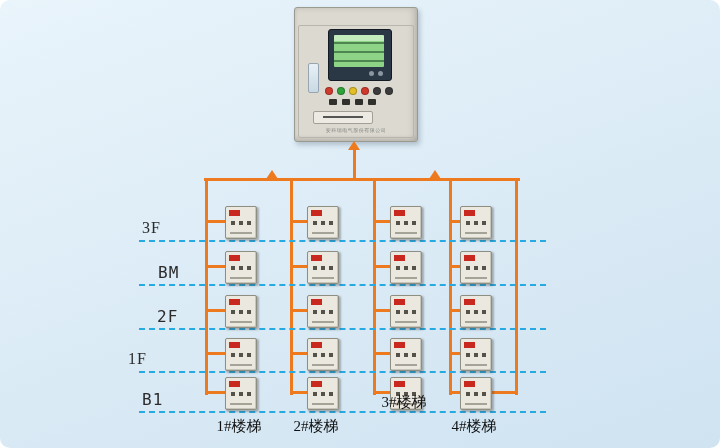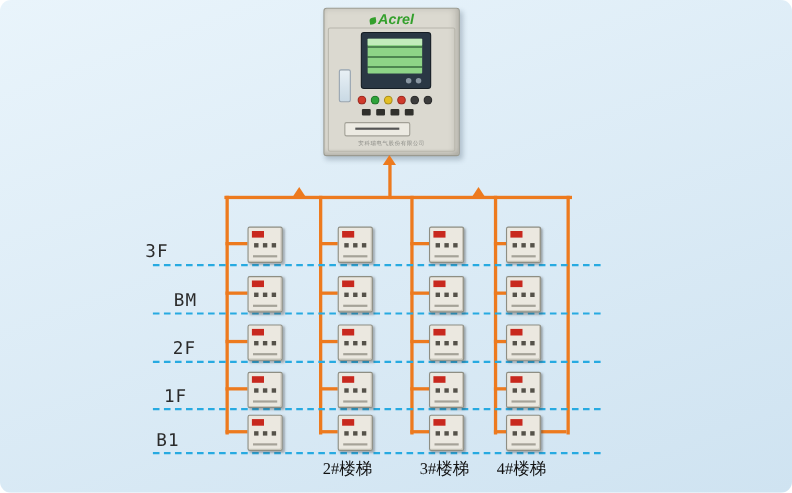--- a/index.html
+++ b/index.html
@@ -57,21 +57,20 @@
   .cab-text{position:absolute;top:119px;left:0;width:100%;text-align:center;
     font-size:5px;color:#8a8a85;letter-spacing:.5px;}
 </style>
 </head>
 <body>
 
 <div class="stage">
 
   <div class="cabinet">
     <div class="cab-seam"></div>
-    <div class="cab-logo"><span class="logo-mark"></span><span>Acrel</span></div>
     <div class="screen">
       <div class="lcd"></div>
       <i class="bezel-btn b1"></i>
       <i class="bezel-btn b2"></i>
     </div>
     <div class="tube"></div>
     <div class="leds">
       <i class="led-r"></i>
       <i class="led-g"></i>
       <i class="led-y"></i>
@@ -116,27 +115,27 @@
     <div class="oline" style="left: 373px; top: 391px; width: 17px; height: 3px;"></div>
     <div class="oline" style="left: 449px; top: 178px; width: 3px; height: 217px;"></div>
     <div class="oline" style="left: 449px; top: 220px; width: 11px; height: 3px;"></div>
     <div class="oline" style="left: 449px; top: 265px; width: 11px; height: 3px;"></div>
     <div class="oline" style="left: 449px; top: 309px; width: 11px; height: 3px;"></div>
     <div class="oline" style="left: 449px; top: 352px; width: 11px; height: 3px;"></div>
     <div class="oline" style="left: 449px; top: 391px; width: 11px; height: 3px;"></div>
     <div class="oline" style="left: 515px; top: 178px; width: 3px; height: 217px;"></div>
     <div class="oline" style="left: 490px; top: 391px; width: 25px; height: 3px;"></div>
     <div class="dash" style="left: 139px; top: 240px; width: 407px;"></div>
-    <div class="floor" style="left: 132px; top: 219px;">3F</div>
+    <div class="floor" style="left: 142px; top: 219px; font-family: Liberation Serif, serif;">3F</div>
     <div class="dash" style="left: 139px; top: 284px; width: 407px;"></div>
     <div class="floor" style="left: 158px; top: 263px;">BM</div>
     <div class="dash" style="left: 139px; top: 328px; width: 407px;"></div>
     <div class="floor" style="left: 157px; top: 307px;">2F</div>
     <div class="dash" style="left: 139px; top: 371px; width: 407px;"></div>
-    <div class="floor" style="left: 149px; top: 350px;">1F</div>
+    <div class="floor" style="left: 128px; top: 350px; font-family: Liberation Serif, serif;">1F</div>
     <div class="dash" style="left: 139px; top: 411px; width: 407px;"></div>
     <div class="floor" style="left: 142px; top: 390px; text-align: right;">B1</div>
     <div class="device" style="left: 225px; top: 206px;">
       <i class="chip"></i>
       <i class="k k1"></i>
       <i class="k k2"></i>
       <i class="k k3"></i>
       <i class="dline"></i>
     </div>
     <div class="device" style="left: 307px; top: 206px;">
@@ -265,16 +264,17 @@
       <i class="k k3"></i>
       <i class="dline"></i>
     </div>
     <div class="device" style="left: 460px; top: 377px;">
       <i class="chip"></i>
       <i class="k k1"></i>
       <i class="k k2"></i>
       <i class="k k3"></i>
       <i class="dline"></i>
     </div>
+    <div class="stair" style="left: 194px; top: 417px; width: 90px;">1#楼梯</div>
     <div class="stair" style="left: 271px; top: 417px; width: 90px;">2#楼梯</div>
-    <div class="stair" style="left: 359px; top: 417px; width: 90px;">3#楼梯</div>
+    <div class="stair" style="left: 359px; top: 393px; width: 90px;">3#楼梯</div>
     <div class="stair" style="left: 429px; top: 417px; width: 90px;">4#楼梯</div>
   </div>
 
 </body></html>

